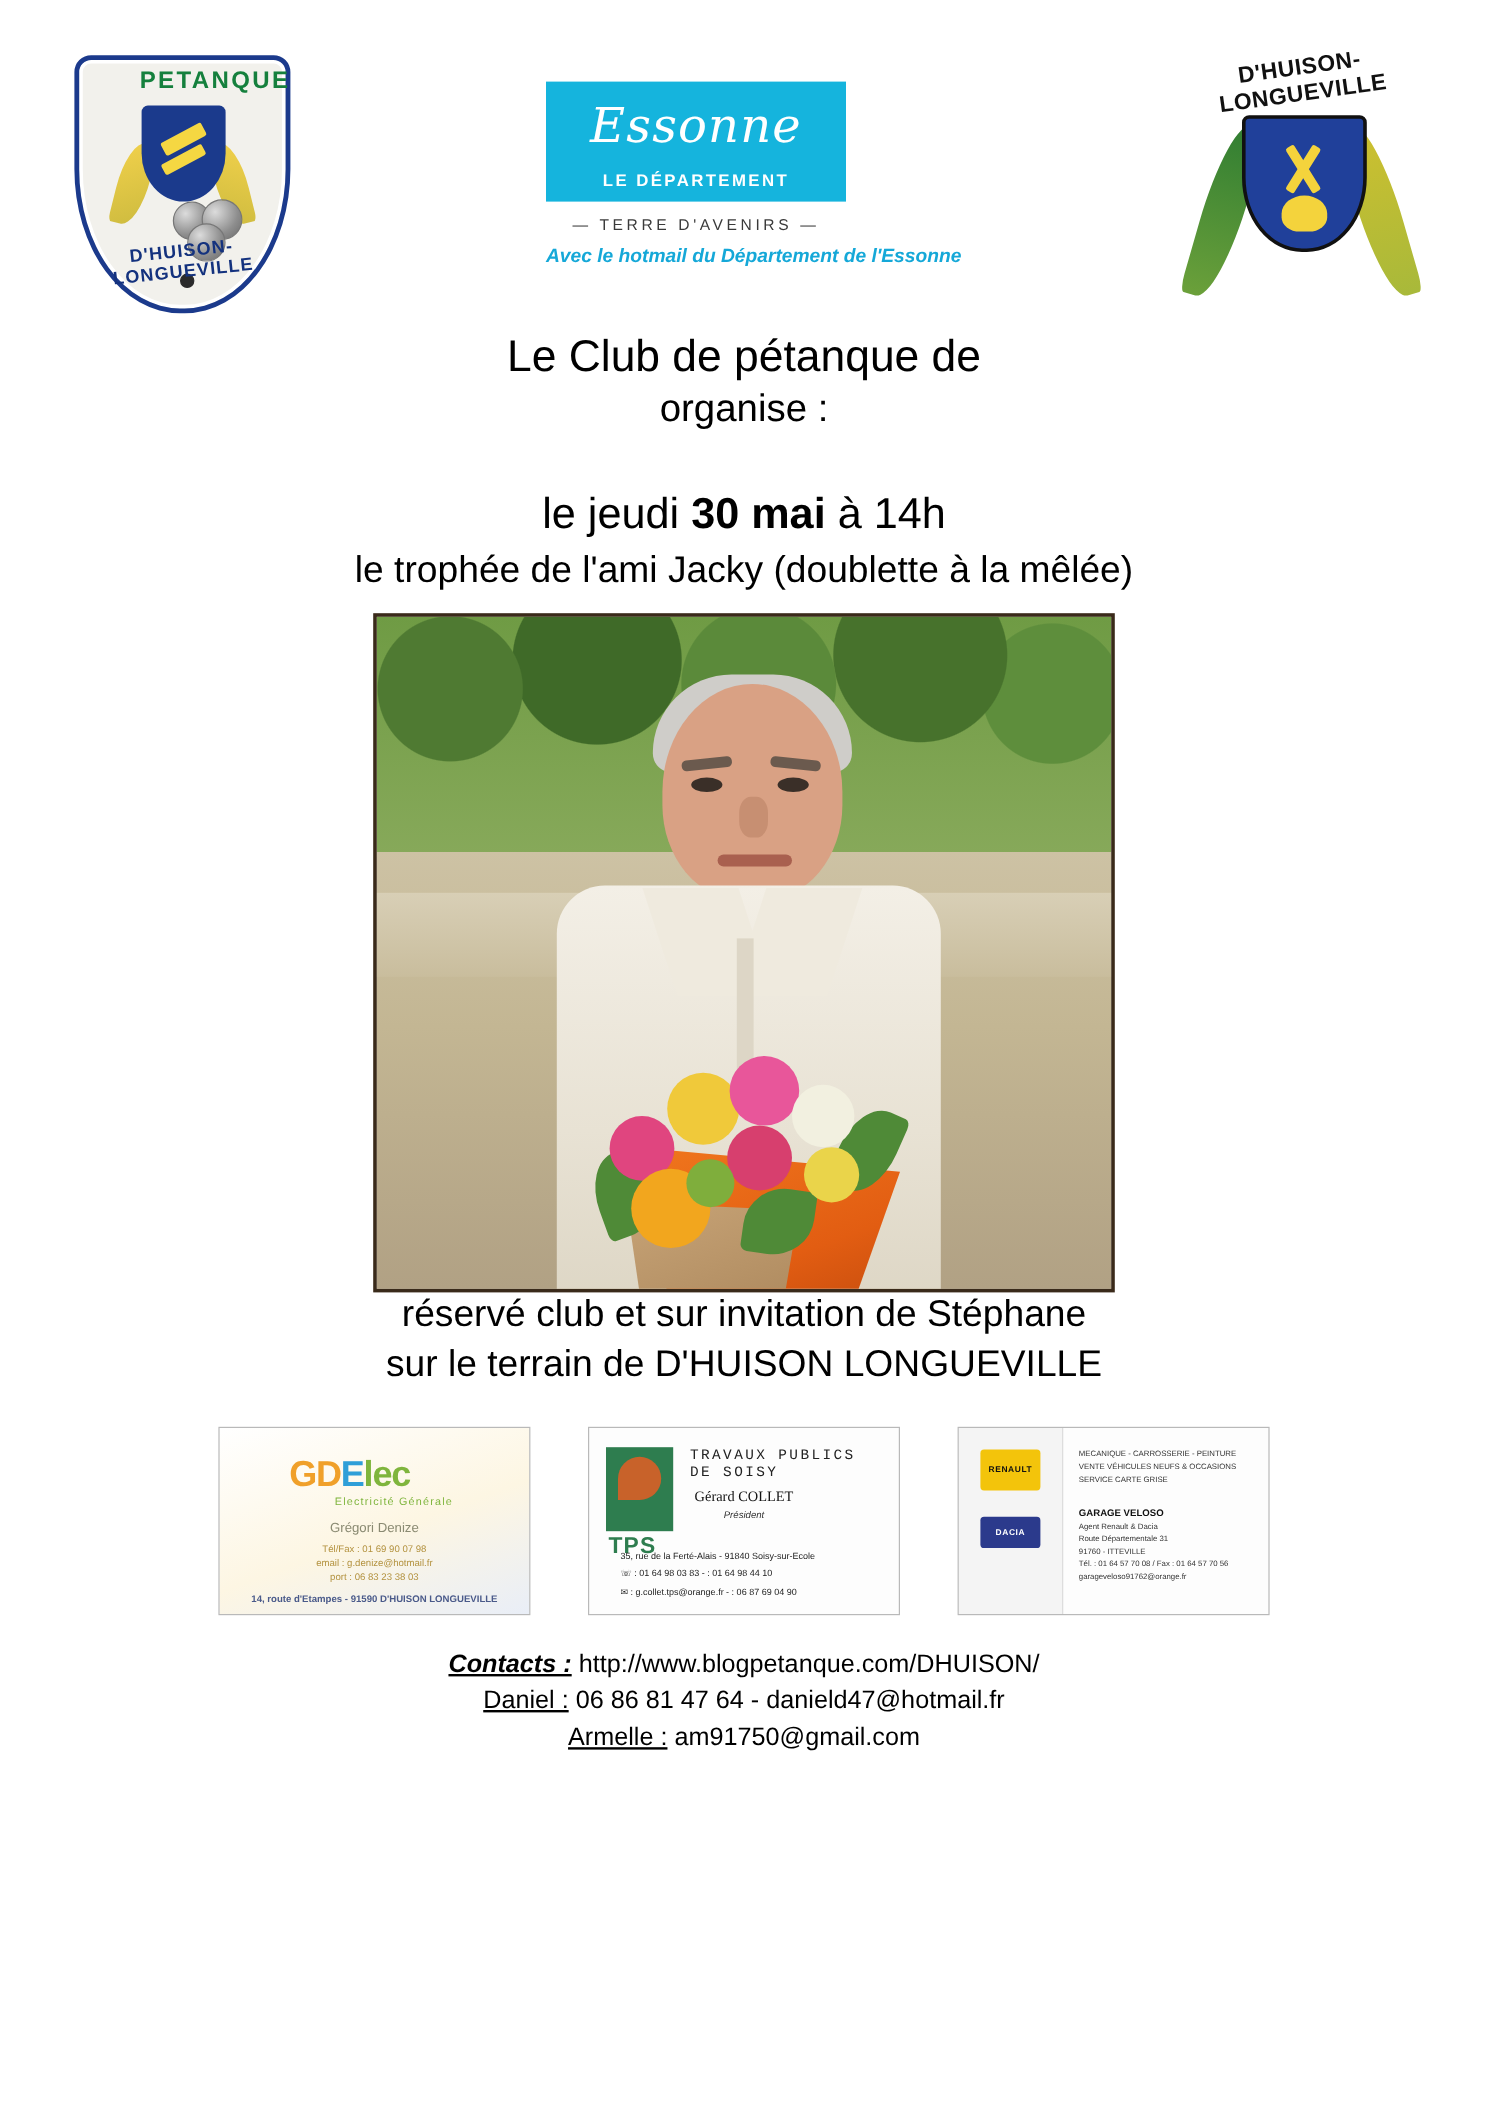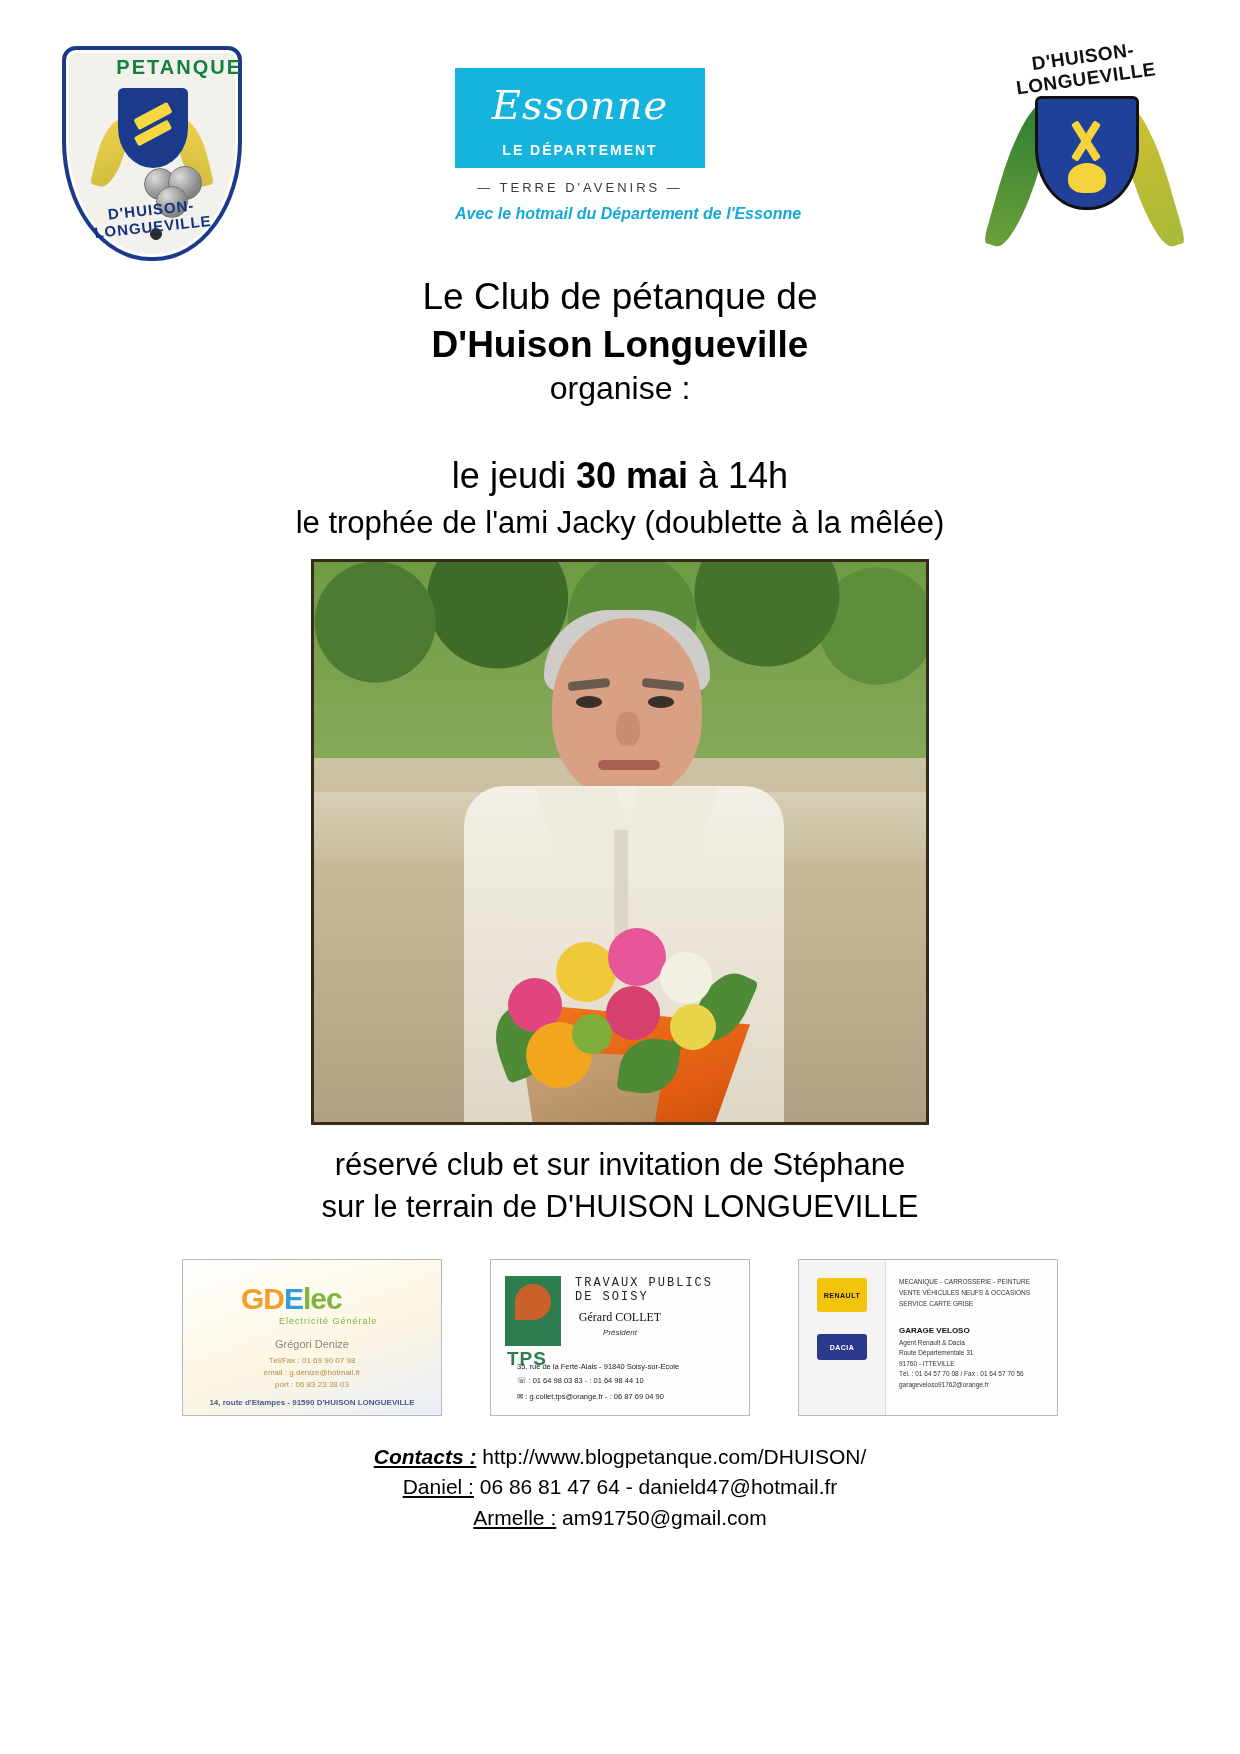--- a/index.html
+++ b/index.html
@@ -413,21 +413,21 @@
     position: absolute;
     background: #4f8a37;
     border-radius: 60% 10% 60% 10%;
   }
   .leafy.l1 { left: -4px; top: 90px; width: 46px; height: 70px; transform: rotate(-20deg); }
   .leafy.l2 { left: 200px; top: 52px; width: 46px; height: 74px; transform: rotate(24deg); }
   .leafy.l3 { left: 120px; top: 120px; width: 58px; height: 56px; transform: rotate(8deg); }
 
   
   .res-line {
-    margin-top: 22px;
+    margin-top: 0;
     font-size: 31px;
     text-align: center;
   }
   .res-line2 {
     margin-top: 6px;
     font-size: 31px;
     text-align: center;
   }
 
   
@@ -552,21 +552,20 @@
     <div class="commune-branch r"></div>
     <div class="commune-shield">
       <div class="hammers"></div>
       <div class="commune-tree"></div>
     </div>
   </div>
 </div>
 
 <div class="title-block">
   <div class="line1">Le Club de pétanque de</div>
-  <div class="line2">D'Huison Longueville</div>
   <div class="line3">organise :</div>
 </div>
 
 <div class="date-line">
   <span>le jeudi </span><b>30 mai</b><span> à 14h</span>
 </div>
 
 <div class="trophy-line">le trophée de l'ami Jacky (doublette à la mêlée)</div>
 
 <div class="photo-wrap">

